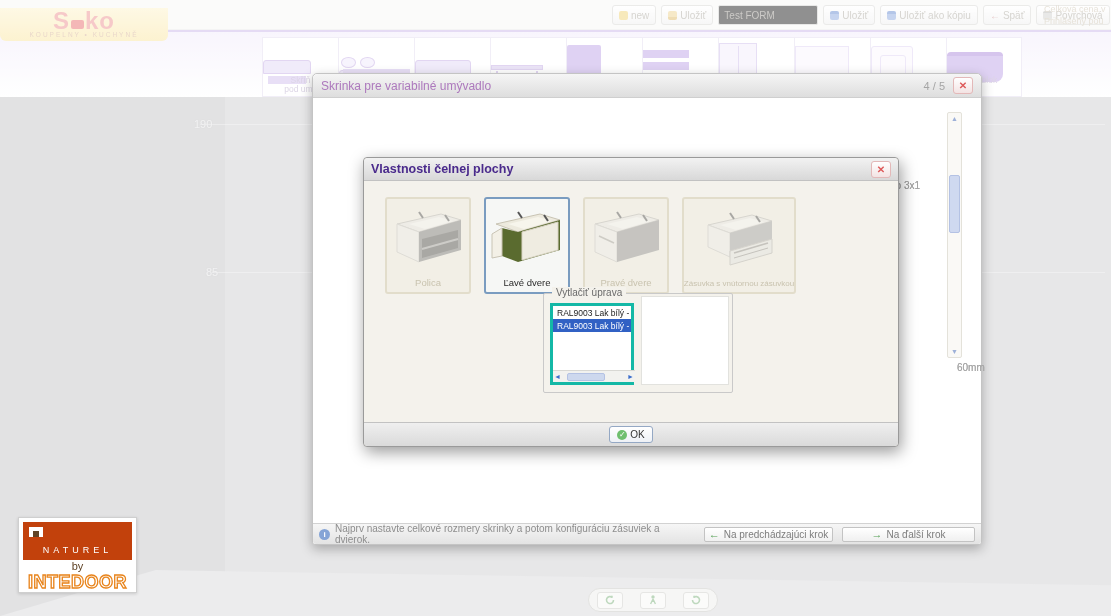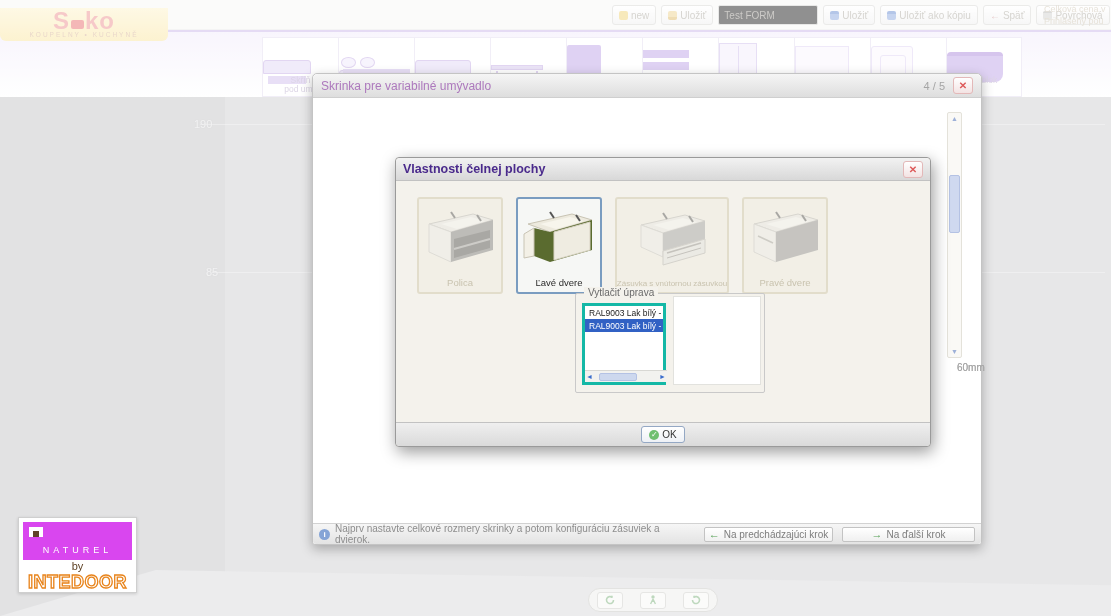--- a/index.html
+++ b/index.html
@@ -68,21 +68,21 @@
   
   .minibar{position:absolute;left:588px;top:588px;width:130px;height:24px;background:#f6f6f5;
     border:1px solid #e3e3e1;border-radius:12px;display:flex;align-items:center;justify-content:space-between;padding:0 8px;}
   .mbtn{width:26px;height:17px;background:#fbfbfa;border:1px solid #e6e6e4;border-radius:3px;
     display:flex;align-items:center;justify-content:center;cursor:pointer;}
   .mbtn svg{opacity:.55;}
 
   
   .logo{position:absolute;left:18px;top:517px;width:119px;height:76px;background:#fff;
     border:1px solid #cfcfcf;box-shadow:0 1px 3px rgba(0,0,0,.15);padding:4px;}
-  .logo-top{position:relative;height:38px;background:#d946ef;display:flex;align-items:flex-end;justify-content:center;padding-bottom:5px;}
+  .logo-top{position:relative;height:38px;background:#c2410c;display:flex;align-items:flex-end;justify-content:center;padding-bottom:5px;}
   .logo-naturel{color:#fff;font-size:9px;letter-spacing:4px;}
   .logo-house{position:absolute;left:6px;top:5px;width:14px;height:10px;background:#fff;}
   .logo-house:after{content:"";position:absolute;left:4px;top:4px;width:6px;height:6px;background:#5f4326;}
   .logo-by{text-align:center;font-size:11px;color:#5f4326;line-height:13px;}
   .logo-intedoor{text-align:center;font-size:18px;font-weight:bold;letter-spacing:.5px;
     color:#fff;-webkit-text-stroke:1.3px #e8841c;line-height:18px;}
 
   
   .dialog{position:absolute;left:312px;top:73px;width:670px;height:472px;background:#fff;
     border:1px solid #c4c4c4;border-radius:5px 5px 3px 3px;box-shadow:0 4px 12px rgba(0,0,0,.28);}
@@ -101,21 +101,21 @@
     border-top:1px solid #d2d2d2;display:flex;align-items:center;padding:0 6px;border-radius:0 0 3px 3px;}
   .info-ico{width:11px;height:11px;border-radius:50%;background:#85a4d6;color:#fff;font-size:8px;font-weight:bold;
     text-align:center;line-height:11px;margin-right:5px;font-style:normal;}
   .status-text{font-size:10px;color:#8d8d8d;flex:1;}
   .navbtn{height:15px;background:linear-gradient(#ffffff,#f0f0f0);border:1px solid #c3c3c3;border-radius:2px;
     font-size:10px;color:#7d7d7d;display:flex;align-items:center;gap:4px;padding:0 14px;margin-left:9px;cursor:pointer;white-space:nowrap;}
   .navbtn .garrow{color:#55a055;font-weight:bold;font-size:11px;}
   .navbtn.prev{width:129px;justify-content:center;} .navbtn.next{width:133px;justify-content:center;}
 
   
-  .modal{position:absolute;left:395px;top:157px;width:536px;height:290px;background:#f4f2ec;
+  .modal{position:absolute;left:363px;top:157px;width:536px;height:290px;background:#f4f2ec;
     border:1px solid #9a9a9a;border-radius:4px;box-shadow:2px 5px 16px rgba(0,0,0,.4);}
   .mod-title{height:23px;background:linear-gradient(#f2f2f2,#d8d8d8);border-bottom:1px solid #c2c2c2;
     border-radius:4px 4px 0 0;display:flex;align-items:center;padding:0 7px;}
   .mod-title-text{font-size:12.5px;font-weight:bold;color:#4a2a8c;flex:1;}
   .tiles{position:absolute;left:21px;top:39px;display:flex;gap:13px;}
   .tile{height:97px;border:2px solid #e2ddcb;border-radius:3px;background:#f2efe6;
     display:flex;flex-direction:column;align-items:center;cursor:pointer;}
   .tile.w{width:86px;} .tile.wide{width:114px;}
   .tile.selected{border-color:#d9a945;background:#faf7ee;}
   .tile.bluesel{border-color:#7a9cc0;background:#f6f7f5;}
@@ -341,51 +341,51 @@
             <polygon points="30,26 30,56 72,44 72,14" fill="#5a6b2f"></polygon>
             <polygon points="34,26 34,54 70,44 70,16" fill="#efece1" stroke="#d8d3c3" stroke-width="1"></polygon>
             <polygon points="14,22 4,28 4,52 14,50" fill="#f3f0e6" stroke="#c9c4b4" stroke-width="1"></polygon>
             <line x1="30" y1="6" x2="34" y2="12" stroke="#555" stroke-width="2"></line>
             <line x1="56" y1="9" x2="60" y2="15" stroke="#555" stroke-width="2"></line>
           </svg>
         </div>
         <div class="lbl">Ľavé dvere</div>
       </div>
 
+      <div class="tile w disabled">
+        <div class="img">
+          <svg width="78" height="68" viewBox="0 0 78 68">
+            <polygon points="8,18 52,8 72,14 30,26" fill="#edeade" stroke="#c9c4b4" stroke-width="1"></polygon>
+            <polygon points="20,18 50,11 64,15 36,23" fill="#f7f5ec"></polygon>
+            <polygon points="8,18 8,46 30,56 30,26" fill="#f0ede3" stroke="#d4cfbf" stroke-width="1"></polygon>
+            <polygon points="30,26 30,56 72,44 72,14" fill="#a8a8a6"></polygon>
+            <line x1="12" y1="30" x2="27" y2="37" stroke="#b9b4a2" stroke-width="1.5"></line>
+            <line x1="30" y1="6" x2="34" y2="12" stroke="#777" stroke-width="2"></line>
+            <line x1="56" y1="9" x2="60" y2="15" stroke="#777" stroke-width="2"></line>
+          </svg>
+        </div>
+        <div class="lbl">Pravé dvere</div>
+      </div>
+
       <div class="tile wide disabled">
         <div class="img">
           <svg width="78" height="68" viewBox="0 0 78 68">
             <polygon points="8,18 52,8 72,14 30,26" fill="#edeade" stroke="#c9c4b4" stroke-width="1"></polygon>
             <polygon points="20,18 50,11 64,15 36,23" fill="#f7f5ec"></polygon>
             <polygon points="8,18 8,40 30,50 30,26" fill="#f0ede3" stroke="#d4cfbf" stroke-width="1"></polygon>
             <polygon points="30,26 30,44 72,32 72,14" fill="#b5b5b3"></polygon>
             <polygon points="30,44 30,58 72,46 72,32" fill="#e9e6da" stroke="#c4bfae" stroke-width="1"></polygon>
             <line x1="34" y1="46" x2="68" y2="36" stroke="#aaa598" stroke-width="1.5"></line>
             <line x1="34" y1="51" x2="68" y2="41" stroke="#aaa598" stroke-width="1"></line>
             <line x1="30" y1="6" x2="34" y2="12" stroke="#777" stroke-width="2"></line>
             <line x1="56" y1="9" x2="60" y2="15" stroke="#777" stroke-width="2"></line>
           </svg>
         </div>
         <div class="lbl">Zásuvka s vnútornou zásuvkou</div>
       </div>
-
-      <div class="tile w disabled">
-        <div class="img">
-          <svg width="78" height="68" viewBox="0 0 78 68">
-            <polygon points="8,18 52,8 72,14 30,26" fill="#edeade" stroke="#c9c4b4" stroke-width="1"></polygon>
-            <polygon points="20,18 50,11 64,15 36,23" fill="#f7f5ec"></polygon>
-            <polygon points="8,18 8,46 30,56 30,26" fill="#f0ede3" stroke="#d4cfbf" stroke-width="1"></polygon>
-            <polygon points="30,26 30,56 72,44 72,14" fill="#a8a8a6"></polygon>
-            <line x1="12" y1="30" x2="27" y2="37" stroke="#b9b4a2" stroke-width="1.5"></line>
-            <line x1="30" y1="6" x2="34" y2="12" stroke="#777" stroke-width="2"></line>
-            <line x1="56" y1="9" x2="60" y2="15" stroke="#777" stroke-width="2"></line>
-          </svg>
-        </div>
-        <div class="lbl">Pravé dvere</div>
-      </div>
     </div>
 
     <div class="fieldset">
       <span class="legend">Vytlačiť úprava</span>
       <div class="listbox">
         <div class="litem">
           <svg width="9" height="9" viewBox="0 0 9 9">
               <rect x="4" y="-1" width="3" height="7" rx="1" transform="rotate(40 5 2)" fill="#e8c24a"></rect>
               <rect x="0" y="5" width="4" height="3" rx="1" transform="rotate(40 2 6)" fill="#4a6fb5"></rect>
             </svg>

